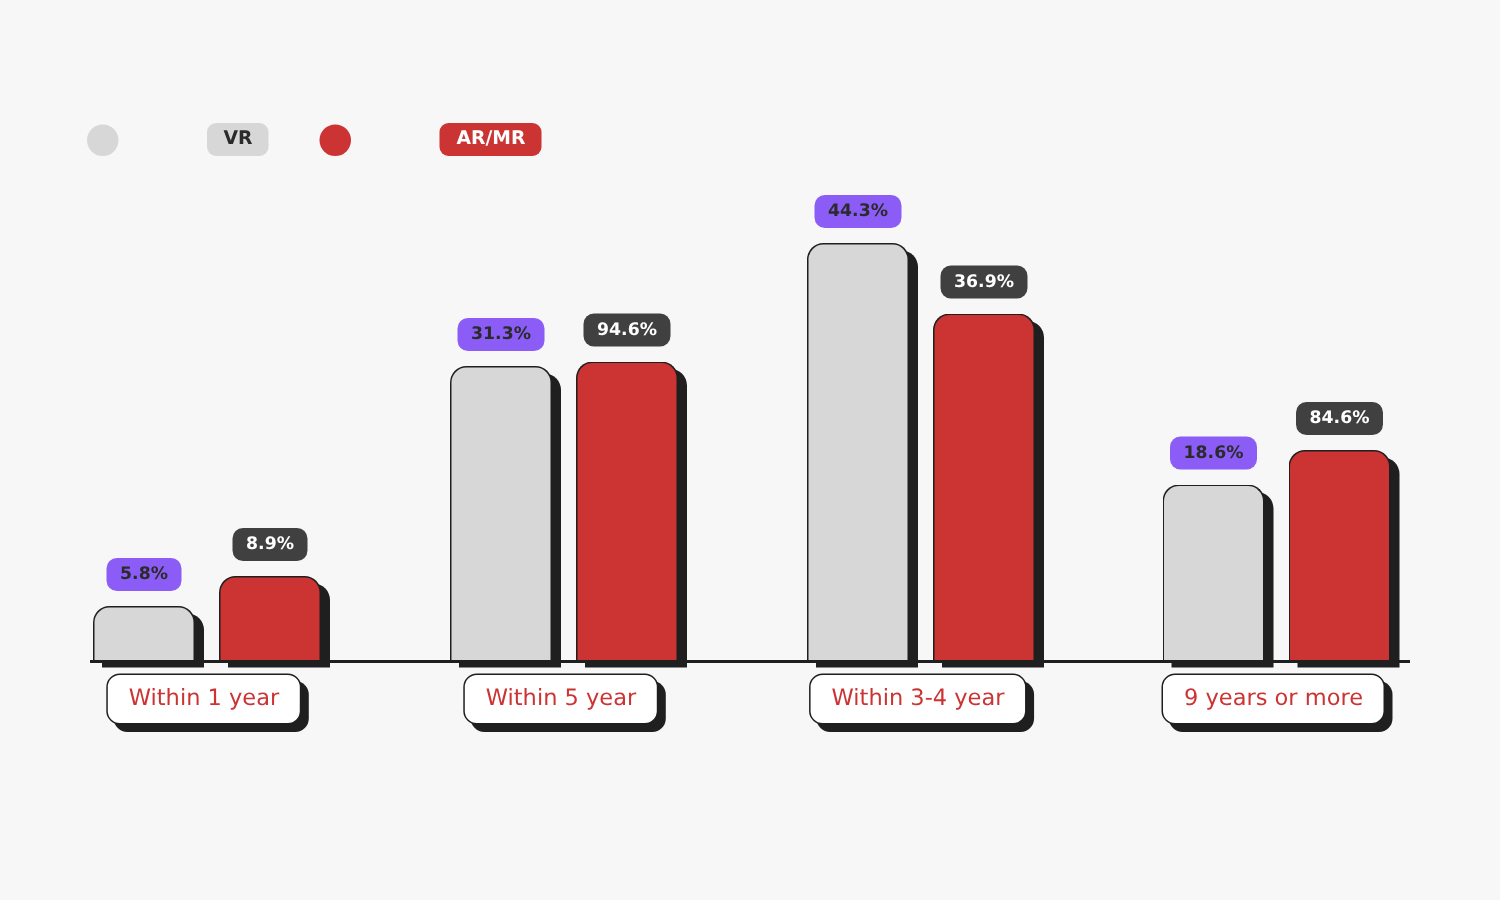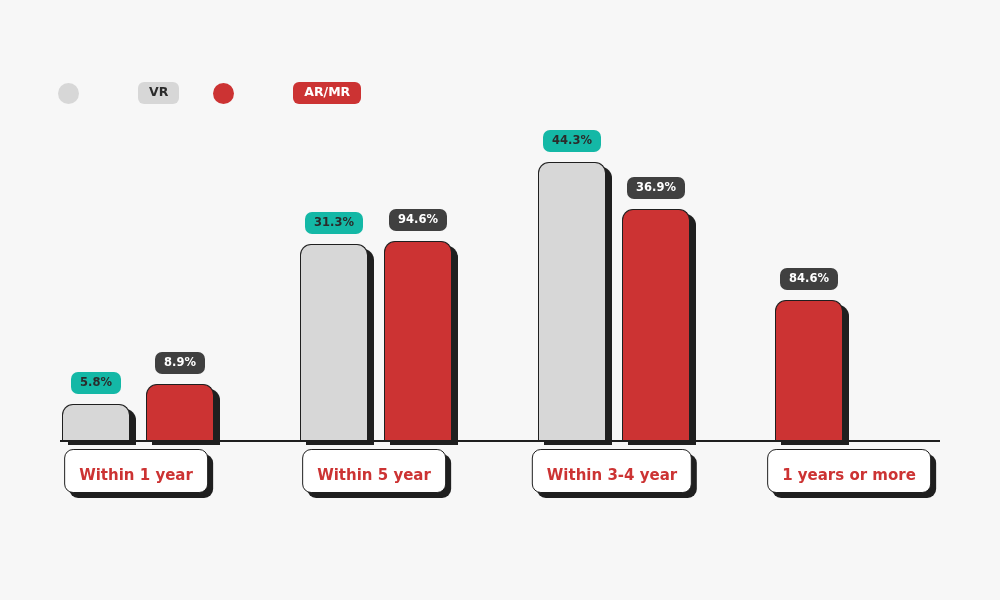--- a/index.html
+++ b/index.html
@@ -88,21 +88,21 @@
     border-radius: 7px;
     padding: 5px 9px 6px 9px;
     font-size: 11.5px;
     font-weight: bold;
     line-height: 1;
     white-space: nowrap;
     margin-bottom: 10px;
     position: relative;
     z-index: 3;
   }
-  .value-pill.vr { background: #14b8a6; color: #2b2b2b; }
+  .value-pill.vr { background: #8b5cf6; color: #2b2b2b; }
   .value-pill.ar { background: #404040; color: #ffffff; }
 
   .bar {
     width: 68px;
     box-sizing: border-box;
     border: 1.6px solid #1f1f1f;
     border-bottom: none;
     border-top-left-radius: 11px;
     border-top-right-radius: 11px;
     box-shadow: 6px 5px 0 0 #1f1f1f;
@@ -115,22 +115,22 @@
   
   .cat-label {
     position: absolute;
     top: 449px;
     background: #ffffff;
     border: 1.8px solid #1f1f1f;
     border-radius: 9px;
     box-shadow: 5px 5px 0 0 #1f1f1f;
     color: #cc3333;
     font-size: 15px;
-    font-weight: bold;
-    padding: 17px 14px 8px 14px;
+    font-weight: normal;
+    padding: 7px 14px 8px 14px;
     line-height: 1.1;
     white-space: nowrap;
     transform: translateX(-50%);
   }
 </style>
 </head>
 <body>
 
 <div id="legend">
   <div class="legend-item">
@@ -171,24 +171,28 @@
           <div class="value-pill vr">44.3%</div>
           <div class="bar vr" style="height: 278px;"></div>
         </div>
         <div class="bar-wrap">
           <div class="value-pill ar">36.9%</div>
           <div class="bar ar" style="height: 231px;"></div>
         </div>
       </div>
       <div class="bar-group" style="left: 775px;">
         <div class="bar-wrap">
+          <div class="value-pill vr">18.6%</div>
+          <div class="bar vr" style="height: 117px;"></div>
+        </div>
+        <div class="bar-wrap">
           <div class="value-pill ar">84.6%</div>
           <div class="bar ar" style="height: 140px;"></div>
         </div>
       </div>
     </div>
   <div id="labels-root">
       <div class="cat-label" style="left: 136px;">Within 1 year</div>
       <div class="cat-label" style="left: 374px;">Within 5 year</div>
       <div class="cat-label" style="left: 612px;">Within 3-4 year</div>
-      <div class="cat-label" style="left: 849px;">1 years or more</div>
+      <div class="cat-label" style="left: 849px;">9 years or more</div>
     </div>
 </div>
 
 </body></html>

